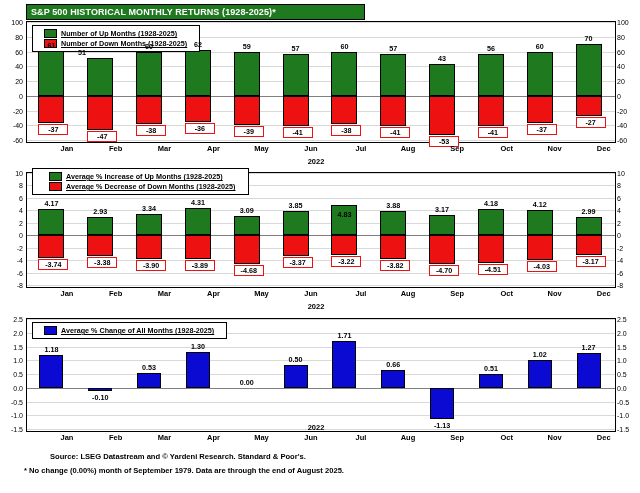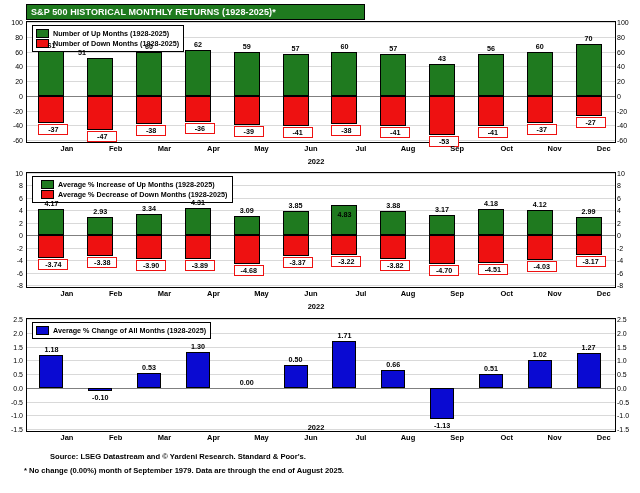--- a/index.html
+++ b/index.html
@@ -42,21 +42,21 @@
   }
   .yearlabel{
     position:absolute;font-size:7.5px;font-weight:bold;text-align:center;color:#000;
   }
 
   
   .legend{
     position:absolute;background:#fff;border:1px solid #000;
     padding:2px 4px 2px 3px;
   }
-  .legend .row{display:flex;align-items:flex-end;margin:1px 0;}
+  .legend .row{display:flex;align-items:flex-end;margin:1px 8px;text-decoration:underline;}
   .legend .sw{width:11px;height:7px;margin-right:4px;border:1px solid #000;}
   .legend .lt{font-size:7.2px;font-weight:bold;white-space:nowrap;}
 
   
   .bar{position:absolute;border:1px solid #000;box-sizing:border-box;}
   .bar.up{background:#1f7a1f;}
   .bar.down{background:#ee1111;}
   .bar.blue{background:#0a0ad2;border:1px solid #000;}
 
   .vlabel{
@@ -171,21 +171,21 @@
         <div class="bar down" style="left: 499.75px; top: 62.2222px; width: 26px; height: 25.0756px;"></div>
         <div class="bar up" style="left: 548.583px; top: 43.6178px; width: 26px; height: 18.6044px;"></div>
         <div class="bar down" style="left: 548.583px; top: 62.2222px; width: 26px; height: 19.7244px;"></div>
       </div>
   </div>
   <div id="p2ticksL"></div>
   <div id="p2ticksR"></div>
   <div id="p2xlabels"></div>
   <div class="yearlabel" style="left:286px;top:302px;width:60px;">2022</div>
 
-  <div class="legend" id="p2legend" style="left:32px;top:176px;padding-left:8px;">
+  <div class="legend" id="p2legend" style="left:32px;top:168px;padding-left:8px;">
       <div class="row">
         <span class="sw" style="background: rgb(31, 122, 31);"></span>
         <span class="lt">Average % Increase of Up Months (1928-2025)</span>
       </div>
       <div class="row">
         <span class="sw" style="background: rgb(238, 17, 17);"></span>
         <span class="lt">Average % Decrease of Down Months (1928-2025)</span>
       </div>
     </div>
 

